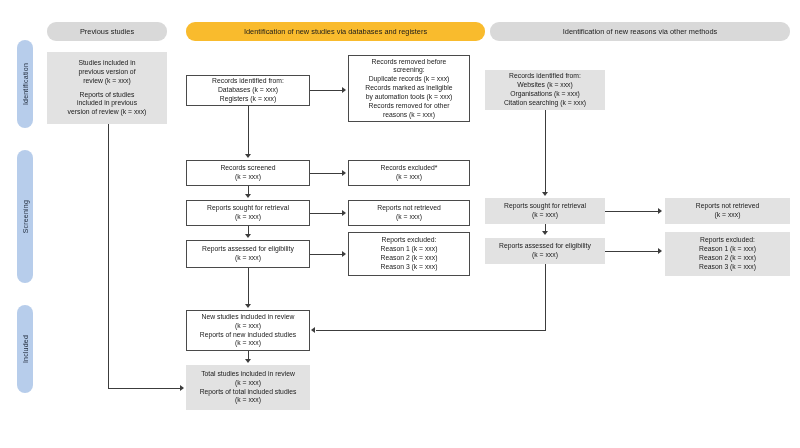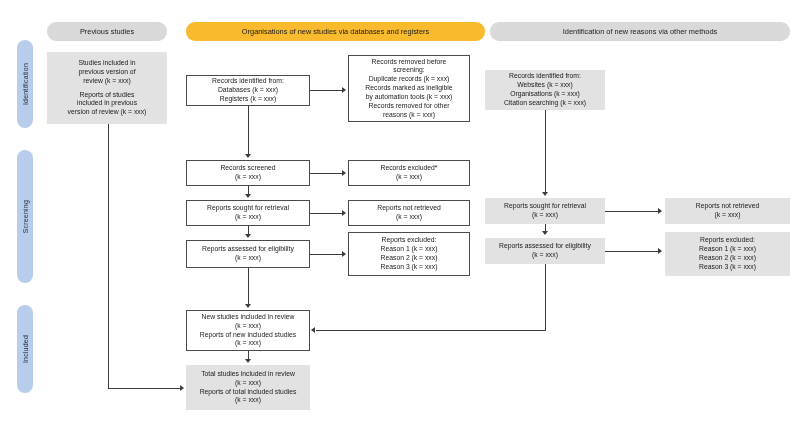--- a/index.html
+++ b/index.html
@@ -53,21 +53,21 @@
   <div class="abs phase" style="left:17px;top:305px;width:16px;height:88px;">
     <span>Included</span>
   </div>
 
   <div class="divider" style="left:108px;top:128px;height:260px;"></div>
 
   <div class="abs banner grey" style="left:47px;top:22px;width:120px;height:19px;">
     <span>Previous studies</span>
   </div>
   <div class="abs banner orange" style="left:186px;top:22px;width:299px;height:19px;">
-    <span>Organisations of new studies via databases and registers</span>
+    <span>Identification of new studies via databases and registers</span>
   </div>
   <div class="abs banner grey" style="left:490px;top:22px;width:300px;height:19px;">
     <span>Identification of new reasons via other methods</span>
   </div>
 
   <div class="abs box grey" style="left:47px;top:52px;width:120px;height:72px;">
     <div>
         <span class="ln">Studies included in</span>
         <span class="ln">previous version of</span>
         <span class="ln">review (k = xxx)</span>

